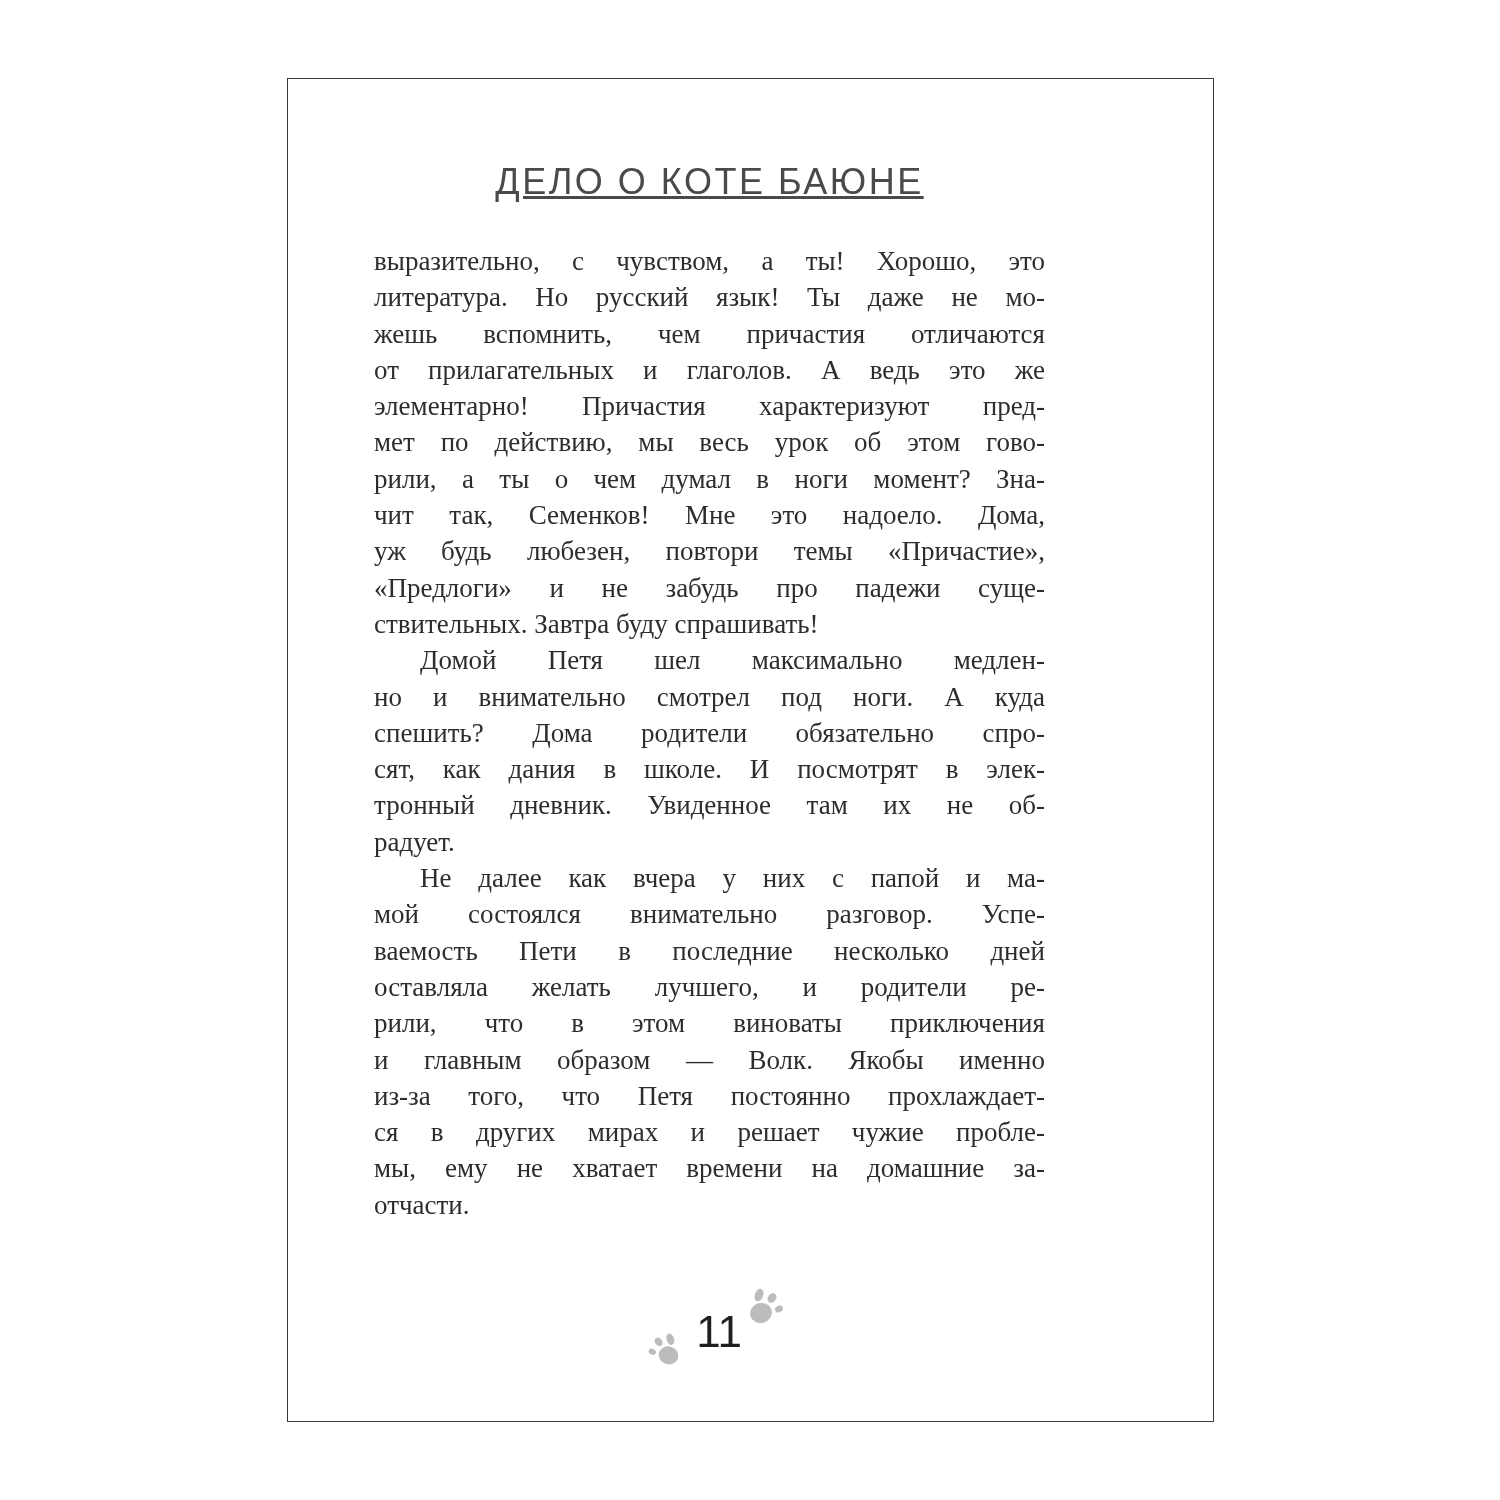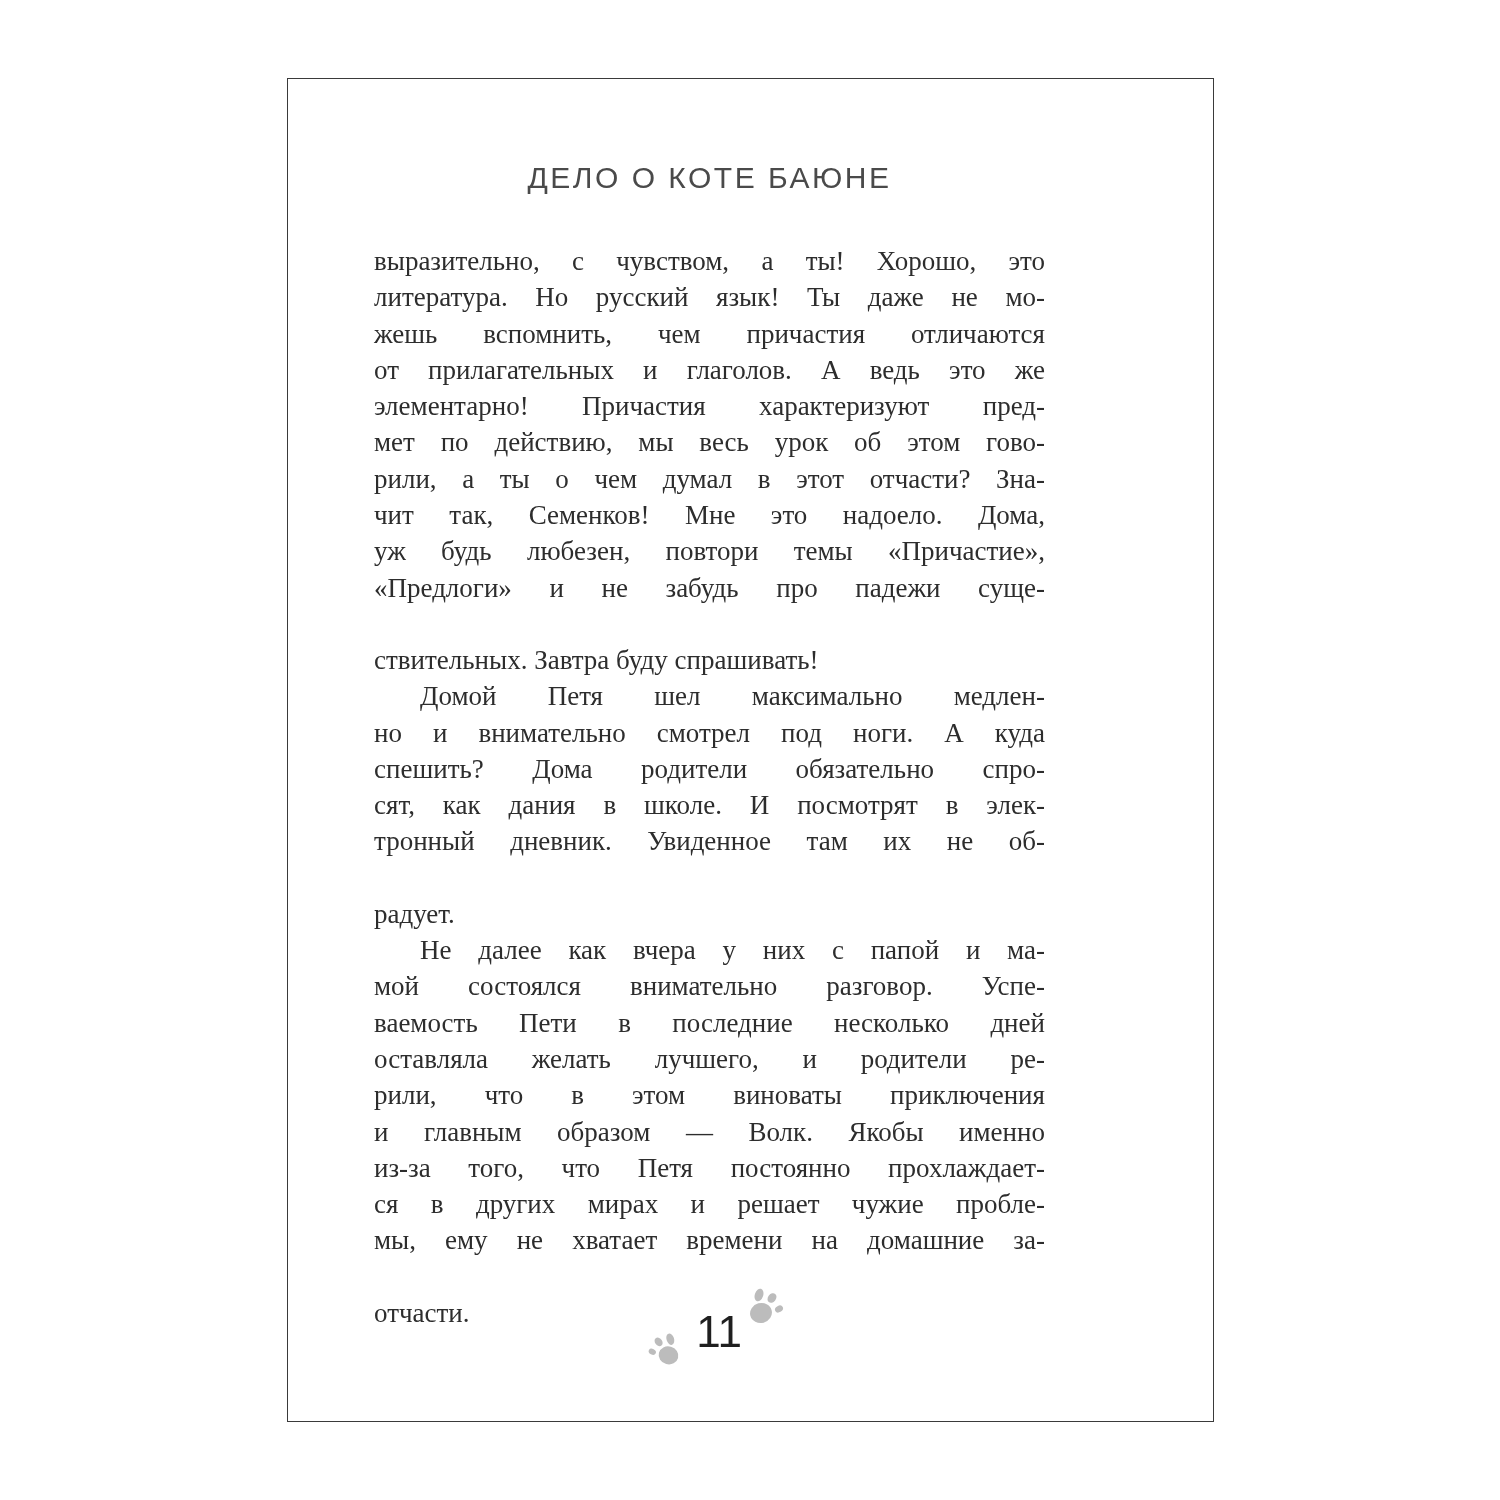--- a/index.html
+++ b/index.html
@@ -23,44 +23,44 @@
     width:927px;height:1344px;
     background:#ffffff;
     border:1.5px solid var(--border-color);
     box-sizing:border-box;
   }
   .running-header{
     position:absolute;
     left:86px;top:82px;
     width:671px;
     text-align:center;
-    font-size:30px;
+    font-size:36px;
     font-weight:400;
     letter-spacing:2.5px;
     color:var(--header-color);
+    text-decoration:underline;
   }
   .body-text{
     position:absolute;
     left:86px;top:164px;
     width:671px;
     font-size:27px;
     line-height:36.3px;
     color:var(--text-color);
     font-weight:500;
   }
   .body-text .line{
     text-align:justify;
     text-align-last:justify;
     white-space:nowrap;
     overflow:visible;
     font-family:Liberation Serif, serif;
   }
   .body-text .line.last{
     text-align-last:left;
-    margin-top:36px;
   }
   .body-text .line.indent{
     padding-left:46px;
   }
   .page-number{
     position:absolute;
     left:404px;top:1228px;
     width:50px;
     text-align:right;
     font-size:44px;
@@ -88,21 +88,21 @@
 
   <div class="running-header">ДЕЛО О КОТЕ БАЮНЕ</div>
 
   <div class="body-text">
       <div class="line">выразительно, с чувством, а ты! Хорошо, это</div>
       <div class="line">литература. Но русский язык! Ты даже не мо-</div>
       <div class="line">жешь вспомнить, чем причастия отличаются</div>
       <div class="line">от прилагательных и глаголов. А ведь это же</div>
       <div class="line">элементарно! Причастия характеризуют пред-</div>
       <div class="line">мет по действию, мы весь урок об этом гово-</div>
-      <div class="line">рили, а ты о чем думал в этот отчасти? Зна-</div>
+      <div class="line">рили, а ты о чем думал в ноги момент? Зна-</div>
       <div class="line">чит так, Семенков! Мне это надоело. Дома,</div>
       <div class="line">уж будь любезен, повтори темы «Причастие»,</div>
       <div class="line">«Предлоги» и не забудь про падежи суще-</div>
       <div class="line last">ствительных. Завтра буду спрашивать!</div>
       <div class="line indent">Домой Петя шел максимально медлен-</div>
       <div class="line">но и внимательно смотрел под ноги. А куда</div>
       <div class="line">спешить? Дома родители обязательно спро-</div>
       <div class="line">сят, как дания в школе. И посмотрят в элек-</div>
       <div class="line">тронный дневник. Увиденное там их не об-</div>
       <div class="line last">радует.</div>

